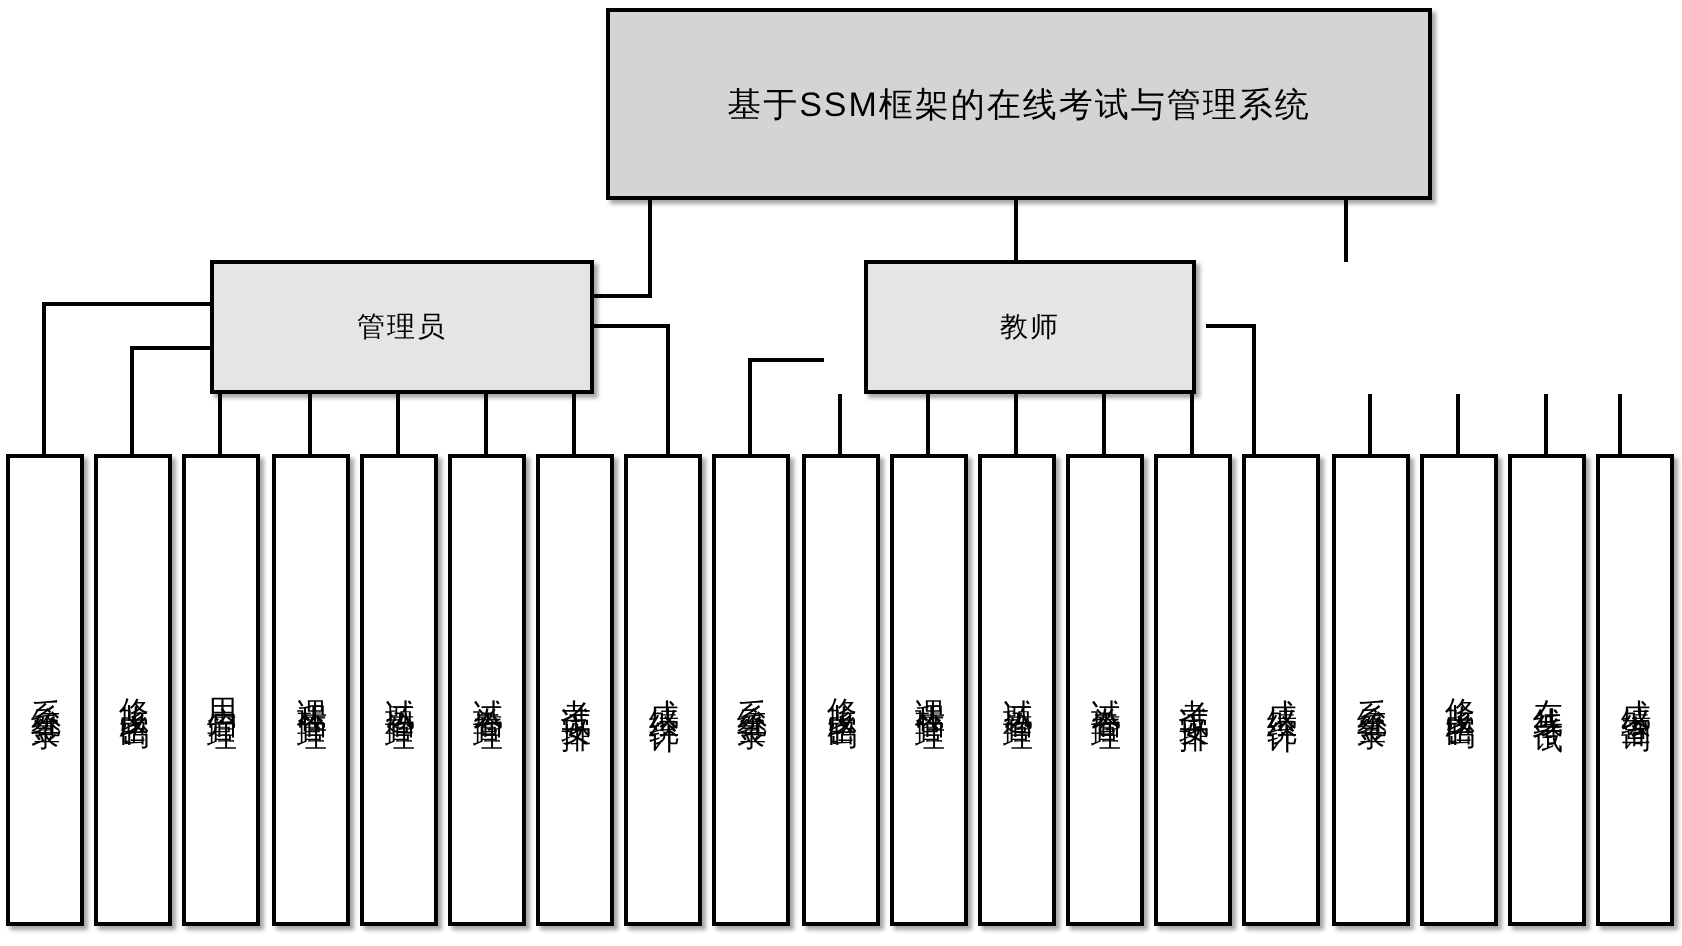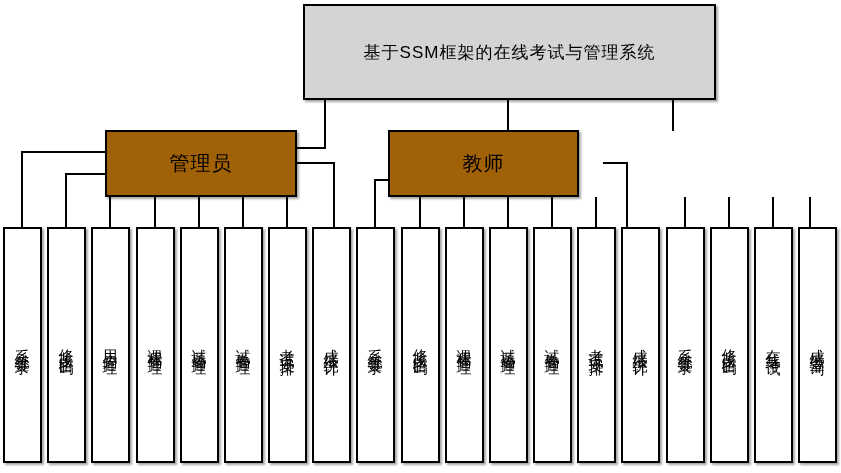--- a/index.html
+++ b/index.html
@@ -25,22 +25,22 @@
     text-align: center;
   }
   .root {
     left: 303px; top: 4px; width: 413px; height: 96px;
     background: #d4d4d4;
     font-size: 17px;
     letter-spacing: 1px;
   }
   .branch {
     top: 130px; height: 67px;
-    background: #a16207;
-    font-size: 20px;
+    background: #e5e5e5;
+    font-size: 14px;
     letter-spacing: 1px;
   }
   .leaf {
     top: 227px; width: 39px; height: 236px;
     background: #ffffff;
     font-size: 15px;
   }
   .leaf span {
     writing-mode: vertical-rl;
     text-orientation: upright;
@@ -78,21 +78,21 @@
 
     <path d="M685,197 V227"></path>
     <path d="M729,197 V227"></path>
     <path d="M773,197 V227"></path>
     <path d="M810,197 V227"></path>
   </svg>
 
   <div class="box root">基于SSM框架的在线考试与管理系统</div>
 
   <div class="box branch" style="left:105px; width:192px;">管理员</div>
-  <div class="box branch" style="left:388px; width:191px;">教师</div>
+  <div class="box branch" style="left:432px; width:166px;">教师</div>
 
   <div class="box leaf" style="left:3px;">
       <span>系统登录</span>
     </div>
   <div class="box leaf" style="left:47px;">
       <span>修改密码</span>
     </div>
   <div class="box leaf" style="left:91px;">
       <span>用户管理</span>
     </div>

